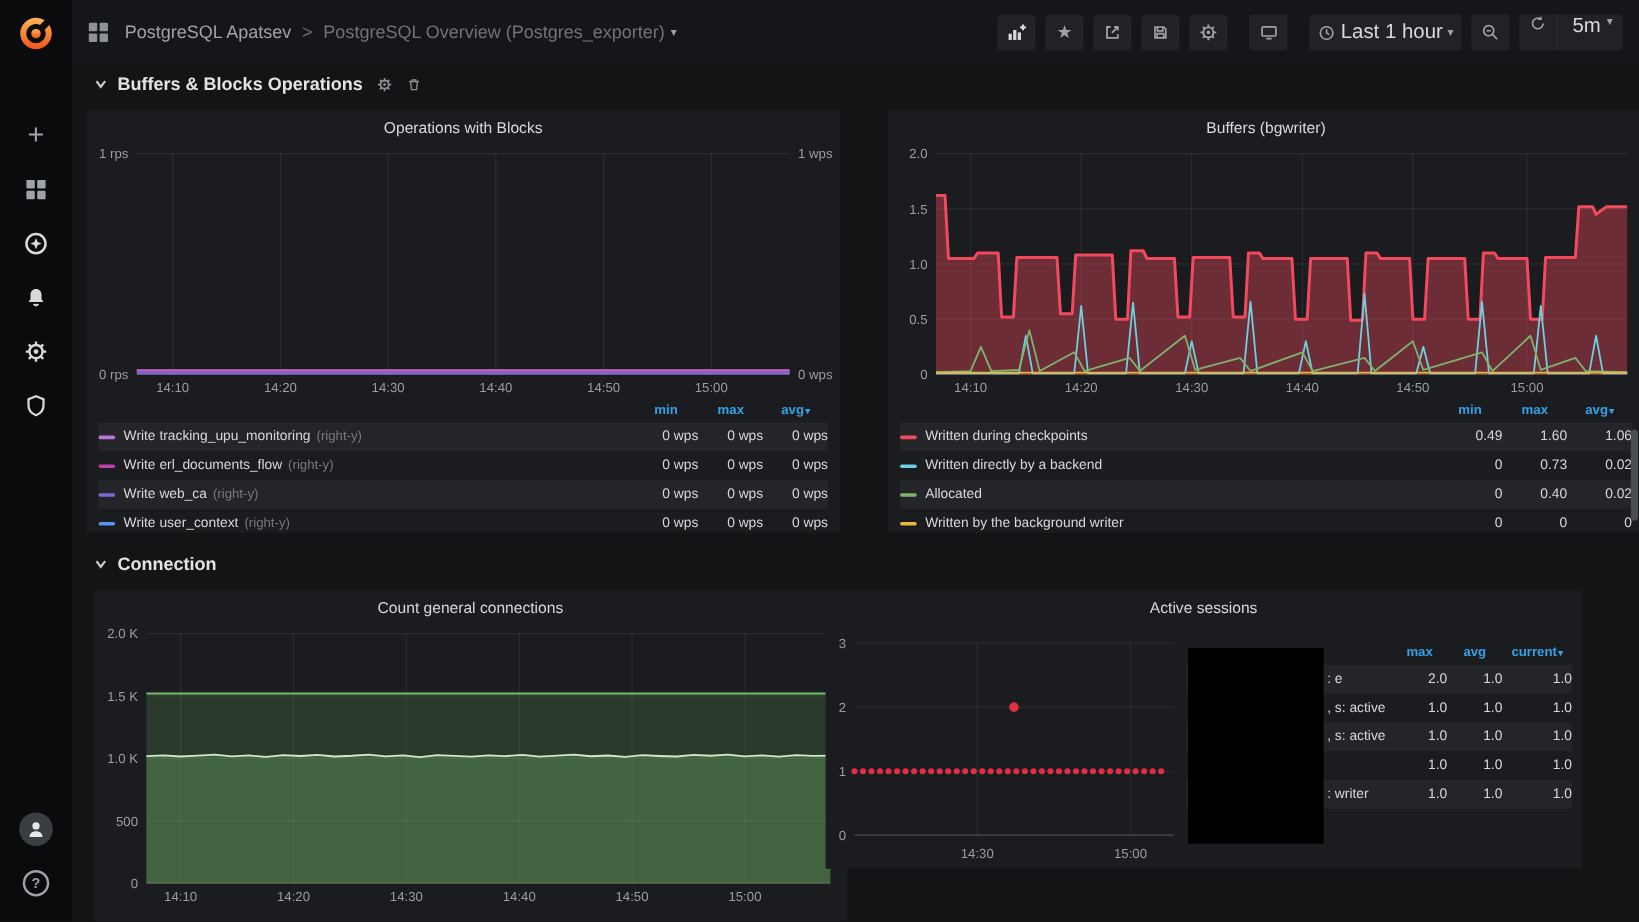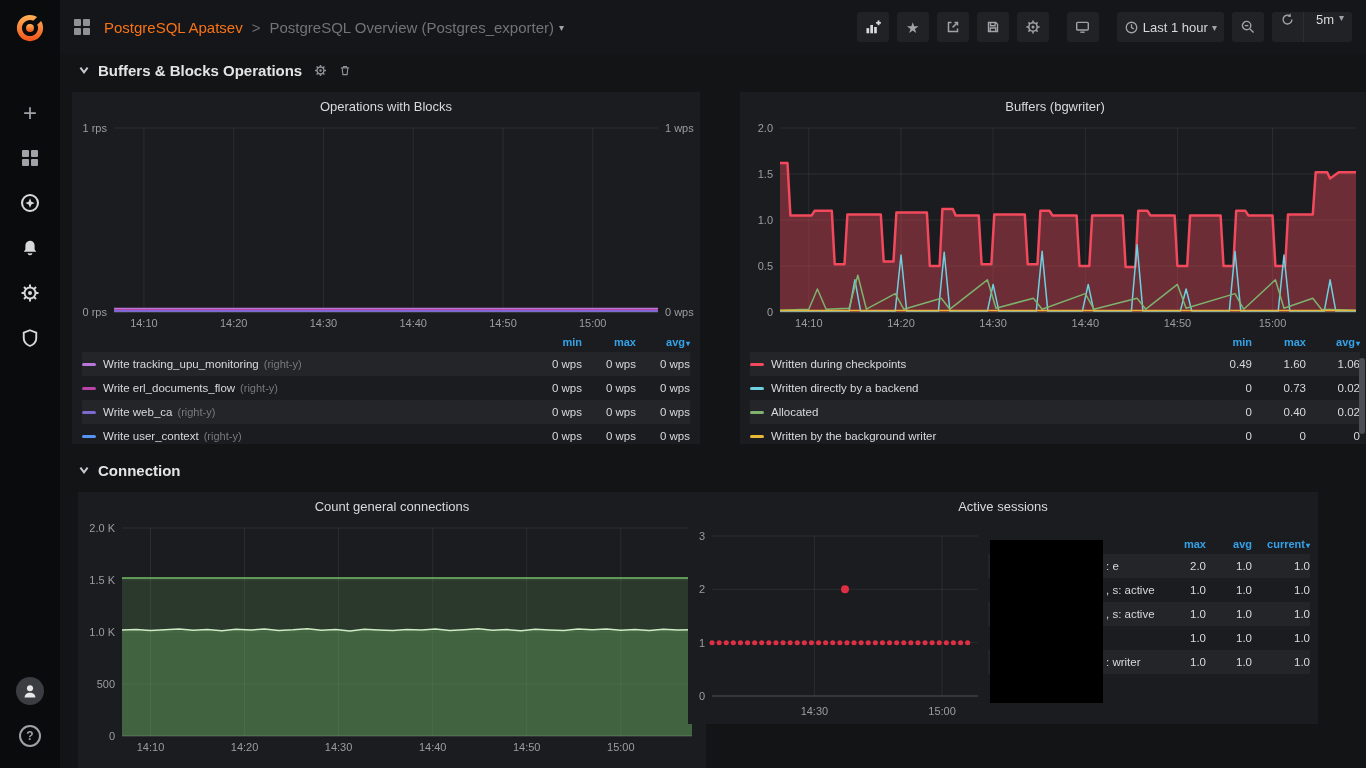--- a/index.html
+++ b/index.html
@@ -21,32 +21,32 @@
                  display:flex;align-items:center;justify-content:center;overflow:hidden}
   .help-circle{width:22px;height:22px;border-radius:50%;border:2px solid #9fa2a7;
                display:flex;align-items:center;justify-content:center;font-size:12px;
                font-weight:bold;color:#9fa2a7}
 
   
   #navbar{position:absolute;left:60px;top:0;width:1306px;height:54px;background:#141619;
           display:flex;align-items:center;padding:0 14px;z-index:15}
   .crumb-grid{display:grid;grid-template-columns:7px 7px;grid-gap:2px;margin-right:14px;cursor:pointer}
   .crumb-grid span{width:7px;height:7px;background:#8e9196;border-radius:1px}
-  .crumb-app{font-size:15px;color:#f97316;cursor:pointer}
+  .crumb-app{font-size:15px;color:#a3a3a3;cursor:pointer}
   .crumb-sep{color:#6e7076;margin:0 9px;font-size:15px}
   .crumb-title{font-size:15px;color:#737373;font-weight:500;cursor:pointer}
   .caret{font-size:10px;color:#9fa2a7;margin-left:5px}
   .nav-spacer{flex:1}
   .nav-btn{height:30px;min-width:32px;padding:0 7px;background:#202226;border-radius:3px;
            display:flex;align-items:center;justify-content:center;color:#9fa2a7;
            margin-left:8px;cursor:pointer}
   .nav-btn.bright{color:#d8d9da}
   .nav-btn .star-glyph{font-size:15px;line-height:1}
   .nav-gap{width:10px}
-  .nav-text{font-size:13px;color:#d8d9da;margin:0 4px;white-space:nowrap}
+  .nav-text{font-size:17px;color:#d8d9da;margin:0 4px;white-space:nowrap}
   .btn-seg{display:flex;align-items:stretch;margin-left:8px;background:#202226;border-radius:3px;overflow:hidden}
   .btn-seg .seg{display:flex;justify-content:center;padding:0 8px;height:30px;
                 color:#9fa2a7;cursor:pointer}
   .btn-seg .seg + .seg{border-left:1px solid #2c2e33}
 
   
   .row-head{position:absolute;display:flex;align-items:center;height:26px;cursor:pointer;z-index:5}
   .row-title{font-size:15px;font-weight:600;color:#e3e4e6;margin-left:8px}
   .row-tool{margin-left:12px;color:#8e9196;display:flex;align-items:center;cursor:pointer}
 
@@ -58,21 +58,21 @@
 
   
   .legend{padding:0 10px;overflow:hidden;font-size:11.5px}
   .lg-row{display:flex;align-items:center;height:24px}
   .legend .lg-row:nth-child(even){background:rgba(255,255,255,0.045)}
   .lg-head{height:20px}
   .lg-label{flex:1;display:flex;align-items:center;color:#d8d9da;cursor:pointer;white-space:nowrap;overflow:hidden}
   .lg-marker{display:inline-block;width:14px;height:3px;border-radius:2px;margin-right:7px;flex:none}
   .lg-suffix{color:#77797e;font-size:11px;margin-left:5px}
   .lg-val{width:54px;text-align:right;color:#d8d9da;flex:none}
-  .lg-hval{width:54px;text-align:right;color:#33a2e8;font-weight:bold;font-size:11px;flex:none;cursor:pointer}
+  .lg-hval{width:54px;text-align:center;color:#33a2e8;font-weight:bold;font-size:11px;flex:none;cursor:pointer}
   .lg-hval .sort-caret{font-size:8px;margin-left:1px}
 
   
   #panel-sess .sess-body{display:flex}
   .sess-legend{flex:1;margin-top:14px;padding:0 8px 0 0}
   .sess-legend .lg-label{padding-left:118px}
   .sess-legend .lg-val,.sess-legend .lg-hval{width:46px}
   .sess-legend .lg-val:last-child,.sess-legend .lg-hval:last-child{width:58px}
   .redaction{position:absolute;left:302px;top:48px;width:113px;height:163px;background:#000;z-index:6}
 

